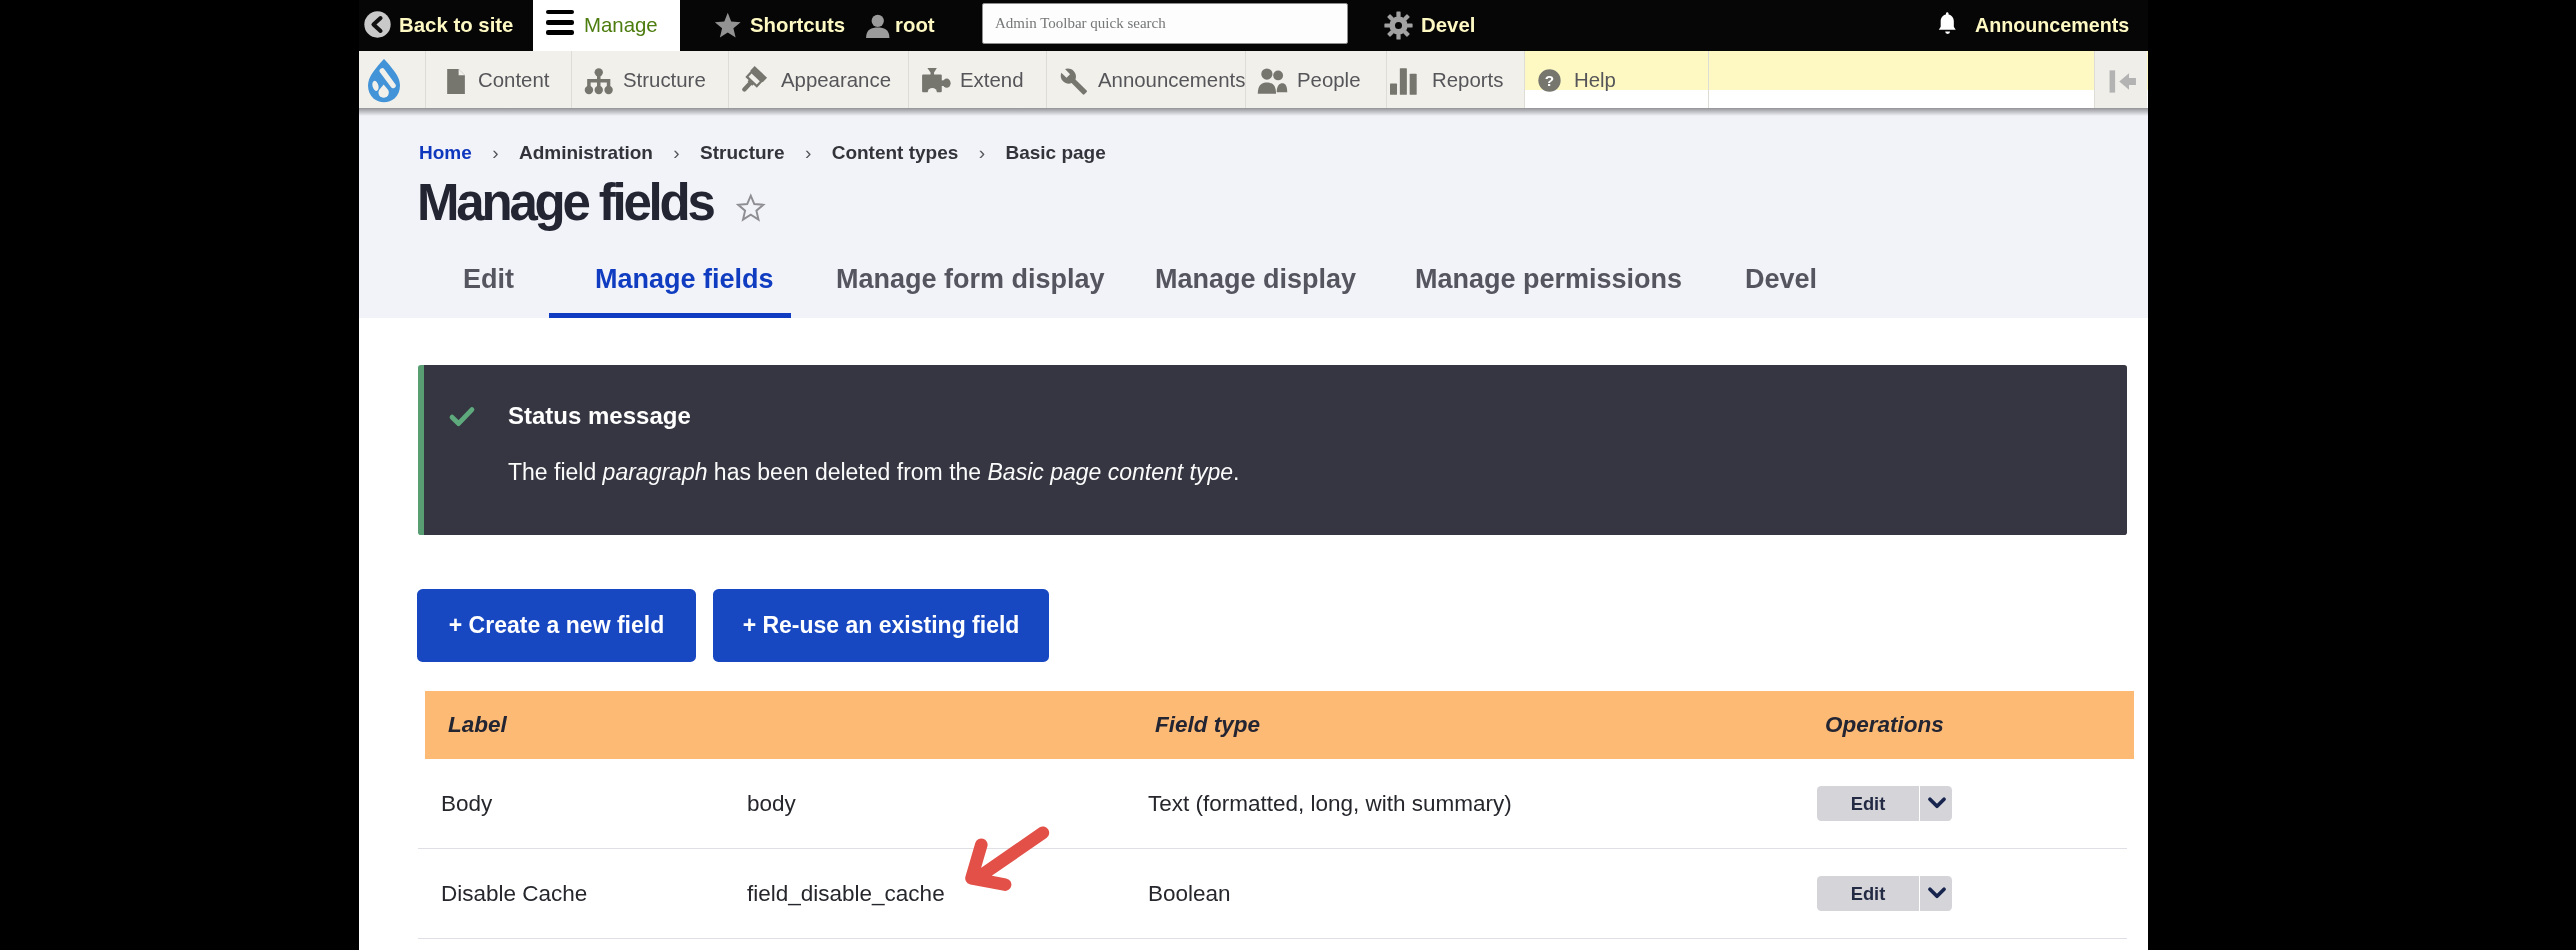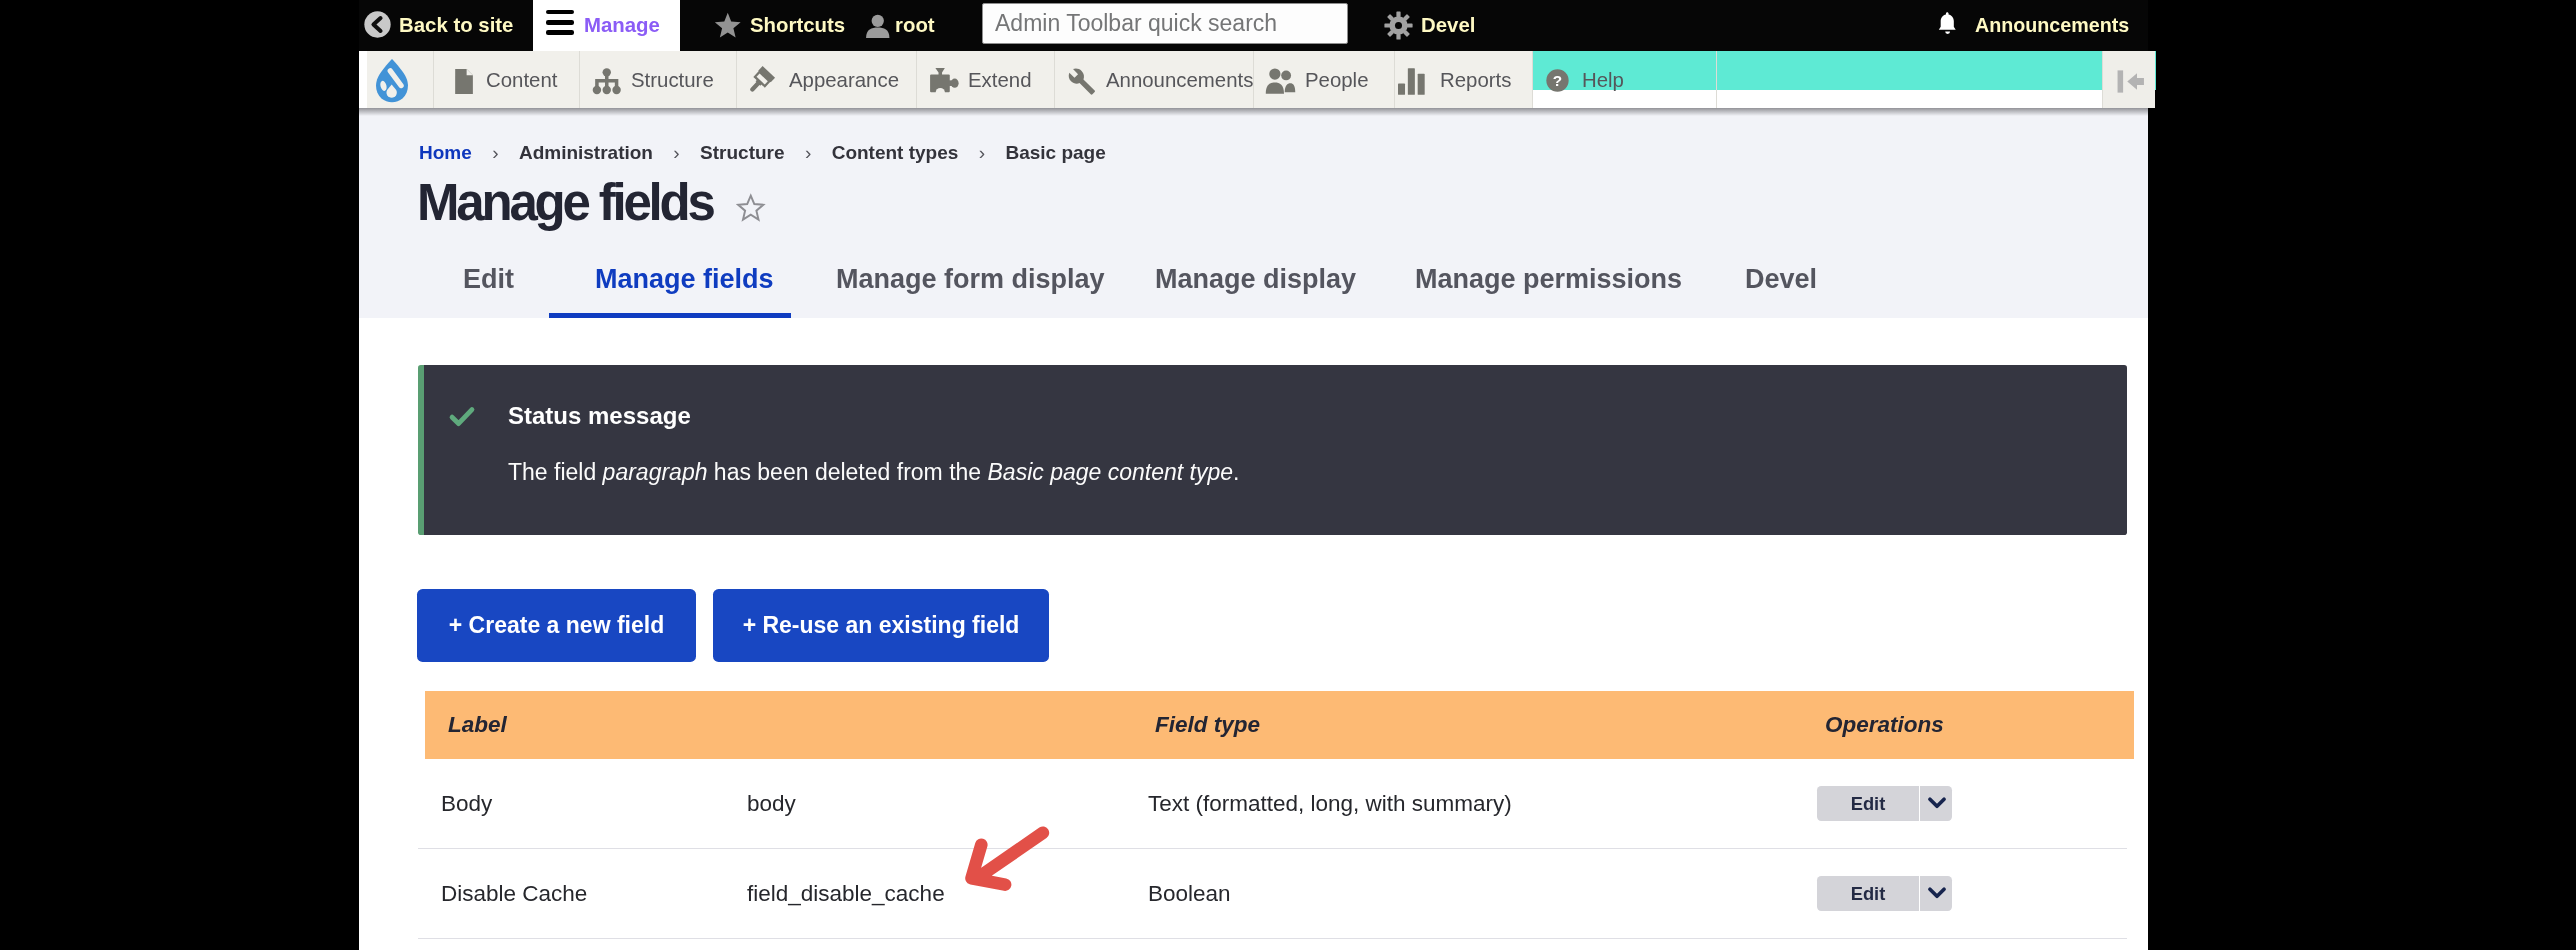--- a/index.html
+++ b/index.html
@@ -4,25 +4,25 @@
 <style>
 * { margin:0; padding:0; box-sizing:border-box; }
 html,body { width:2576px; height:950px; background:#000; font-family:"Liberation Sans", sans-serif; overflow:hidden; }
 #win { position:absolute; left:359px; top:0; width:1789px; height:950px; background:#fff; }
 .abs { position:absolute; }
 
 
 #topbar { position:absolute; left:0; top:0; width:1789px; height:51px; background:#060606; }
 #topbar .wtxt { color:#fef9c3; font-weight:bold; font-size:20.4px; line-height:51px; position:absolute; top:0; }
 #managetab { position:absolute; left:174px; top:0; width:147px; height:51px; background:#fff; z-index:3; }
-#managetab .btxt { color:#8b5cf6; font-weight:bold; font-size:20.4px; line-height:51px; position:absolute; left:51px; }
+#managetab .btxt { color:#4d7c0f; font-weight:normal; font-size:20.4px; line-height:51px; position:absolute; left:51px; }
 .hbar { position:absolute; left:13.4px; width:28px; height:4.6px; background:#000; border-radius:2.1px; }
 
 
-#menubar { position:absolute; left:8px; top:51px; width:1789px; height:39px; background:#5eead4; }
+#menubar { position:absolute; left:0; top:51px; width:1789px; height:39px; background:#fef9c3; }
 #menubeige { position:absolute; left:0; top:0; width:1165px; height:57px; background:#f1f0eb; }
 #collapsecell { position:absolute; left:1735px; top:0; width:53px; height:57px; background:#efeee9; }
 .msep { position:absolute; top:0; width:1.4px; height:57px; background:#dddcd6; }
 .mitem { position:absolute; top:0; height:59px; color:#56565a; font-size:20.4px; line-height:59px; }
 #menushadow { position:absolute; left:0; top:108px; width:1789px; height:7.7px; background:linear-gradient(rgba(130,130,135,0.85), rgba(242,243,248,0)); z-index:5; }
 
 
 #phead { position:absolute; left:0; top:108px; width:1789px; height:210px; background:#f2f3f8; }
 #crumbs { position:absolute; left:60px; top:34px; font-size:19px; font-weight:bold; color:#33333b; white-space:nowrap; }
 #crumbs span.sep { color:#55555c; font-weight:normal; padding:0 20.4px; }
@@ -68,21 +68,21 @@
     <svg class="abs" style="left:354px;top:10.6px" width="29.5" height="29.5" viewBox="0 0 24 24">
         <path d="M12 1.5 L14.8 8.6 L22.5 9.2 L16.6 14.1 L18.4 21.6 L12 17.5 L5.6 21.6 L7.4 14.1 L1.5 9.2 L9.2 8.6 Z" fill="#929292"></path>
       </svg>
     <div class="wtxt" style="left:391px">Shortcuts</div>
     <svg class="abs" style="left:504px;top:11.3px" width="29.5" height="29.5" viewBox="0 0 24 24">
         <circle cx="12" cy="8" r="5" fill="#9b9b9b"></circle>
         <path d="M2.5 22 C2.5 15 7 13.5 12 13.5 C17 13.5 21.5 15 21.5 22 Z" fill="#9b9b9b"></path>
       </svg>
     <div class="wtxt" style="left:536px">root</div>
     <div class="abs" style="left:623px;top:2.8px;width:366px;height:41px;background:#fdfdfd;border:1.4px solid #8e8e8e;border-radius:2.1px;">
-      <div style="position:absolute;left:12px;top:0;line-height:38px;font-size:23px;color:#757677;">Admin Toolbar quick search</div>
+      <div style="position:absolute;left:12px;top:0;line-height:38px;font-size:15px;color:#757677;font-family:Liberation Serif, serif;">Admin Toolbar quick search</div>
     </div>
     <svg class="abs" style="left:1024px;top:9.8px" width="31" height="31" viewBox="0 0 44 44">
         <g fill="#a2a2a2">
           <circle cx="22" cy="22" r="13"></circle>
           <g id="t">
             <rect x="19" y="2" width="6" height="8" rx="1"></rect>
           </g>
           <rect x="19" y="34" width="6" height="8" rx="1"></rect>
           <rect x="2" y="19" width="8" height="6" rx="1"></rect>
           <rect x="34" y="19" width="8" height="6" rx="1"></rect>

